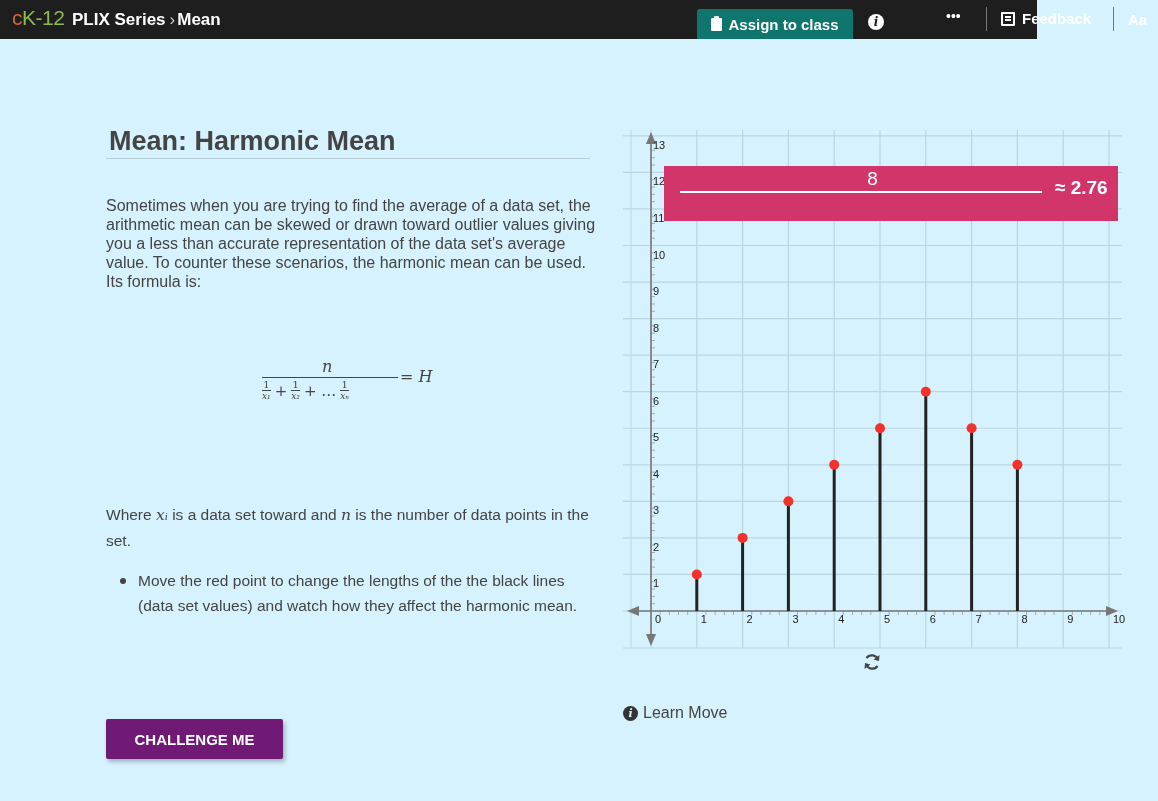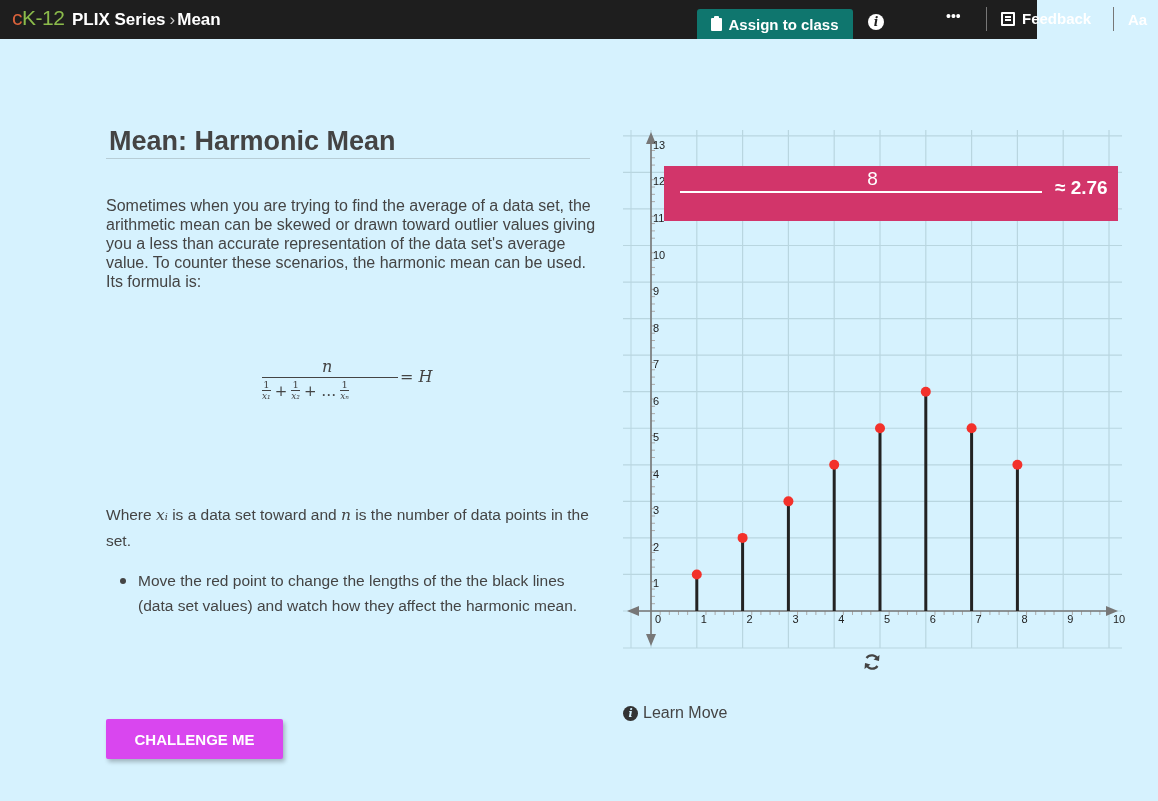--- a/index.html
+++ b/index.html
@@ -32,21 +32,21 @@
   .formula .eq { position: absolute; left: 142px; top: 10px; font-size: 16px; white-space: nowrap; }
   .formula .eq i { font-style: italic; }
   .formula .den { position: absolute; left: 4px; top: 23px; display: flex; align-items: center; gap: 4px; font-size: 15px; white-space: nowrap; }
   .sfrac { display: inline-flex; flex-direction: column; align-items: center; font-size: 10px; line-height: 10px; }
   .sfrac .t { border-bottom: 1px solid #444; padding: 0 1px; }
   .sfrac .b { font-style: italic; font-size: 9px; }
   .where { position: absolute; left: 106px; top: 502px; width: 490px; font-size: 15.5px; line-height: 25px; }
   .where i { font-family: "DejaVu Serif", serif; font-style: italic; }
   .bullet { position: absolute; left: 138px; top: 568px; width: 460px; font-size: 15.5px; line-height: 25px; }
   .bullet::before { content: ""; position: absolute; left: -18px; top: 10px; width: 6px; height: 6px; border-radius: 50%; background: #444; }
-  .challenge { position: absolute; left: 106px; top: 719px; width: 177px; height: 40px; background: #d946ef; border-radius: 2px; color: #fff; font-size: 15px; font-weight: bold; display: flex; align-items: center; justify-content: center; box-shadow: 2px 3px 4px rgba(0,0,0,0.25); }
+  .challenge { position: absolute; left: 106px; top: 719px; width: 177px; height: 40px; background: #701a75; border-radius: 2px; color: #fff; font-size: 15px; font-weight: bold; display: flex; align-items: center; justify-content: center; box-shadow: 2px 3px 4px rgba(0,0,0,0.25); }
 
   .graph { position: absolute; left: 0; top: 0; }
   .result-box { position: absolute; left: 664px; top: 166px; width: 454px; height: 55px; background: #d2356a; color: #fff; }
   .result-box .rnum { position: absolute; left: 0; width: 417px; top: 2px; text-align: center; font-size: 19px; }
   .result-box .rbar { position: absolute; left: 16px; top: 25px; width: 362px; height: 2px; background: #fff; }
   .result-box .rden { position: absolute; left: 0; width: 400px; top: 31px; text-align: center; font-size: 14px; font-weight: bold; }
   .result-box .rval { position: absolute; left: 391px; top: 11px; font-size: 19px; font-weight: bold; }
 
   .reset { position: absolute; left: 862px; top: 652px; width: 20px; height: 20px; }
   .learn { position: absolute; left: 623px; top: 704px; display: flex; align-items: center; gap: 5px; font-size: 16px; color: #444; }

